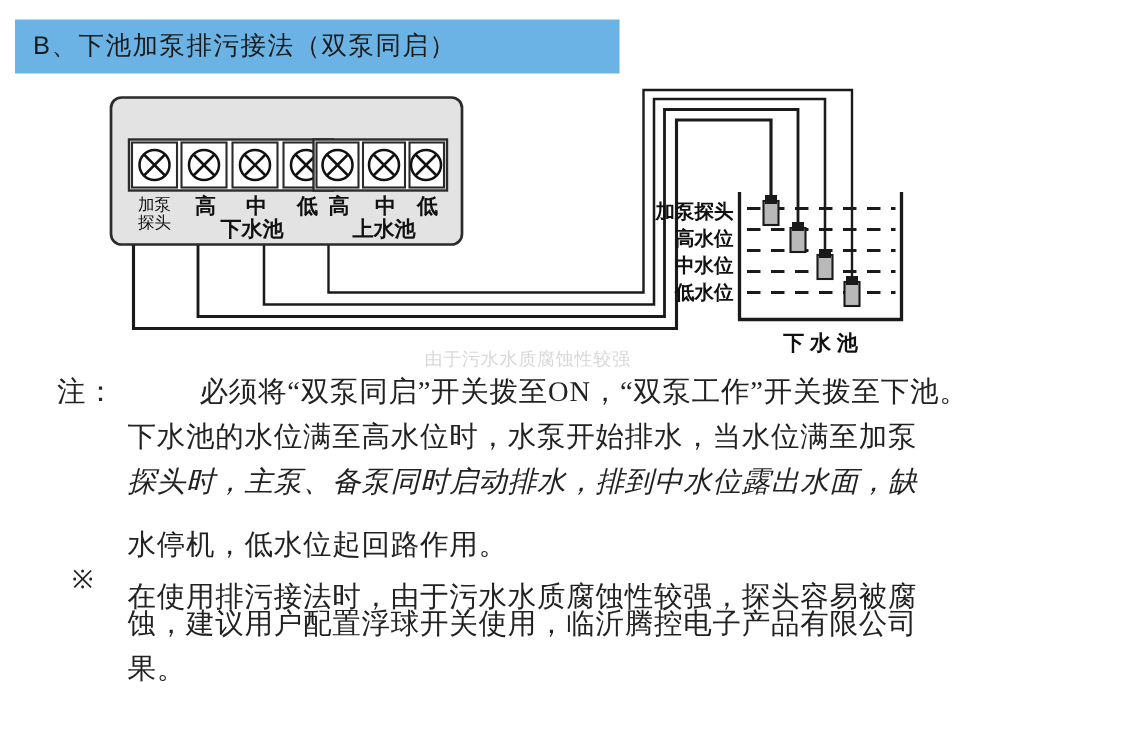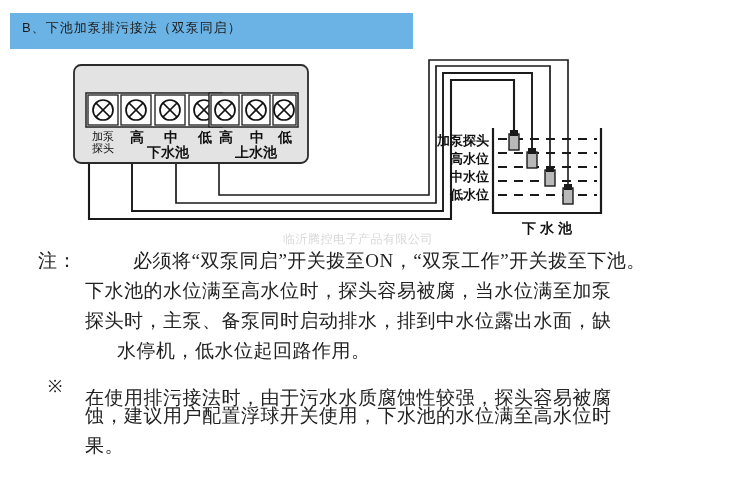--- a/index.html
+++ b/index.html
@@ -27,21 +27,21 @@
     top: 13px;
     width: 403px;
     height: 36px;
     background: #6cb3e5;
     box-sizing: border-box;
   }
   .header-title {
     position: absolute;
     left: 22px;
     top: 19px;
-    font-size: 13px;
+    font-size: 17px;
     color: #1a1a1a;
     letter-spacing: 1px;
     white-space: nowrap;
     font-family: "Liberation Sans", "DejaVu Sans", sans-serif;
   }
 
   
   .diagram {
     position: absolute;
     left: 0;
@@ -205,31 +205,31 @@
         <text x="489" y="90">加泵探头</text>
         <text x="489" y="108">高水位</text>
         <text x="489" y="126">中水位</text>
         <text x="489" y="144">低水位</text>
       </g>
 
       <text x="547" y="178" text-anchor="middle" font-family="Liberation Sans, DejaVu Sans, sans-serif" font-size="14" font-weight="bold" fill="#111111">下 水 池</text>
     </svg>
   </div>
 
-  <div class="watermark">临沂腾控电子产品有限公司</div>
+  <div class="watermark">由于污水水质腐蚀性较强</div>
 
   <div class="notes">
     <div class="note-para">
       <span class="note-line" style="left:38px; top:0px;">注：</span>
       <span class="note-line" style="left:85px; top:0px;margin-left:48px;">必须将“双泵同启”开关拨至ON，“双泵工作”开关拨至下池。</span>
-      <span class="note-line" style="left:85px; top:30px;">下水池的水位满至高水位时，探头容易被腐，当水位满至加泵</span>
-      <span class="note-line" style="left:85px; top:60px;">探头时，主泵、备泵同时启动排水，排到中水位露出水面，缺</span>
-      <span class="note-line" style="left:85px; top:90px;margin-left:32px;">水停机，低水位起回路作用。</span>
+      <span class="note-line" style="left:85px; top:30px;">下水池的水位满至高水位时，水泵开始排水，当水位满至加泵</span>
+      <span class="note-line" style="left:85px; top:60px;font-style:italic;">探头时，主泵、备泵同时启动排水，排到中水位露出水面，缺</span>
+      <span class="note-line" style="left:85px; top:102px;">水停机，低水位起回路作用。</span>
     </div>
     <div class="note-para">
       <span class="note-line" style="left:48px; top:126px; font-size:17px;">※</span>
       <span class="note-line" style="left:85px; top:137px;">在使用排污接法时，由于污水水质腐蚀性较强，探头容易被腐</span>
-      <span class="note-line" style="left:85px; top:155px;">蚀，建议用户配置浮球开关使用，下水池的水位满至高水位时</span>
+      <span class="note-line" style="left:85px; top:155px;">蚀，建议用户配置浮球开关使用，临沂腾控电子产品有限公司</span>
       <span class="note-line" style="left:85px; top:185px;">果。</span>
     </div>
   </div>
 
 </div>
 
 </body></html>

